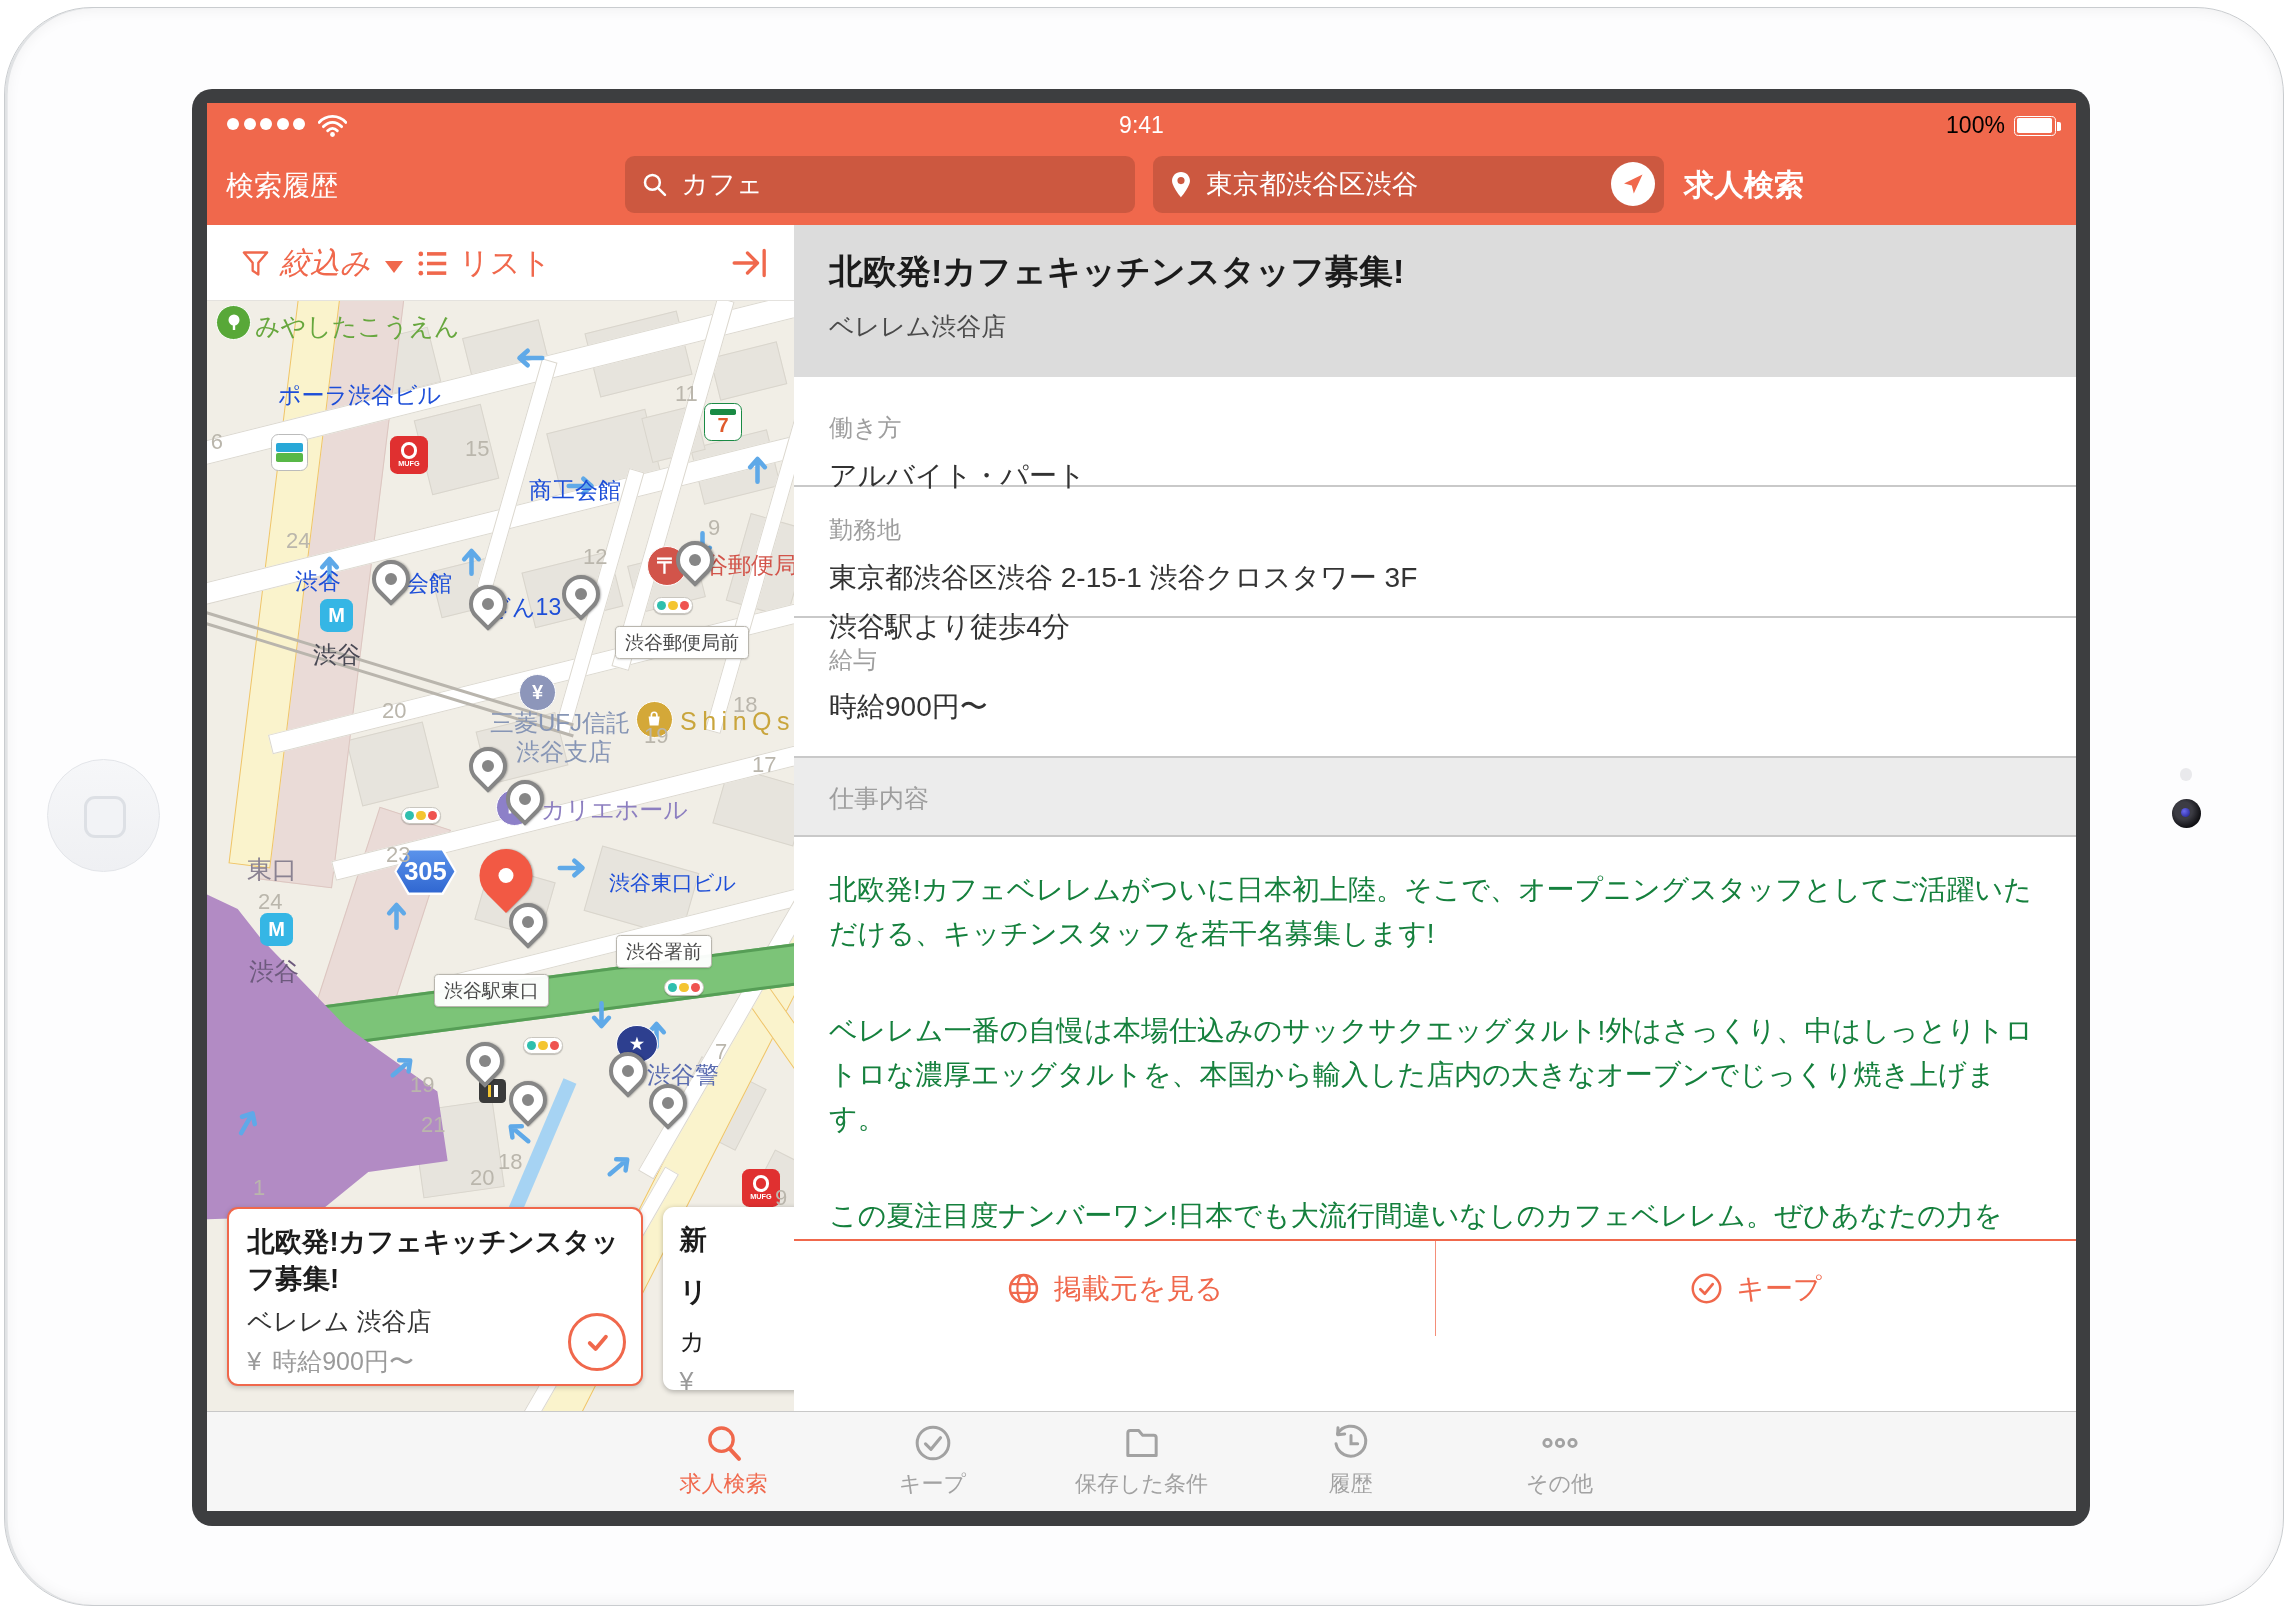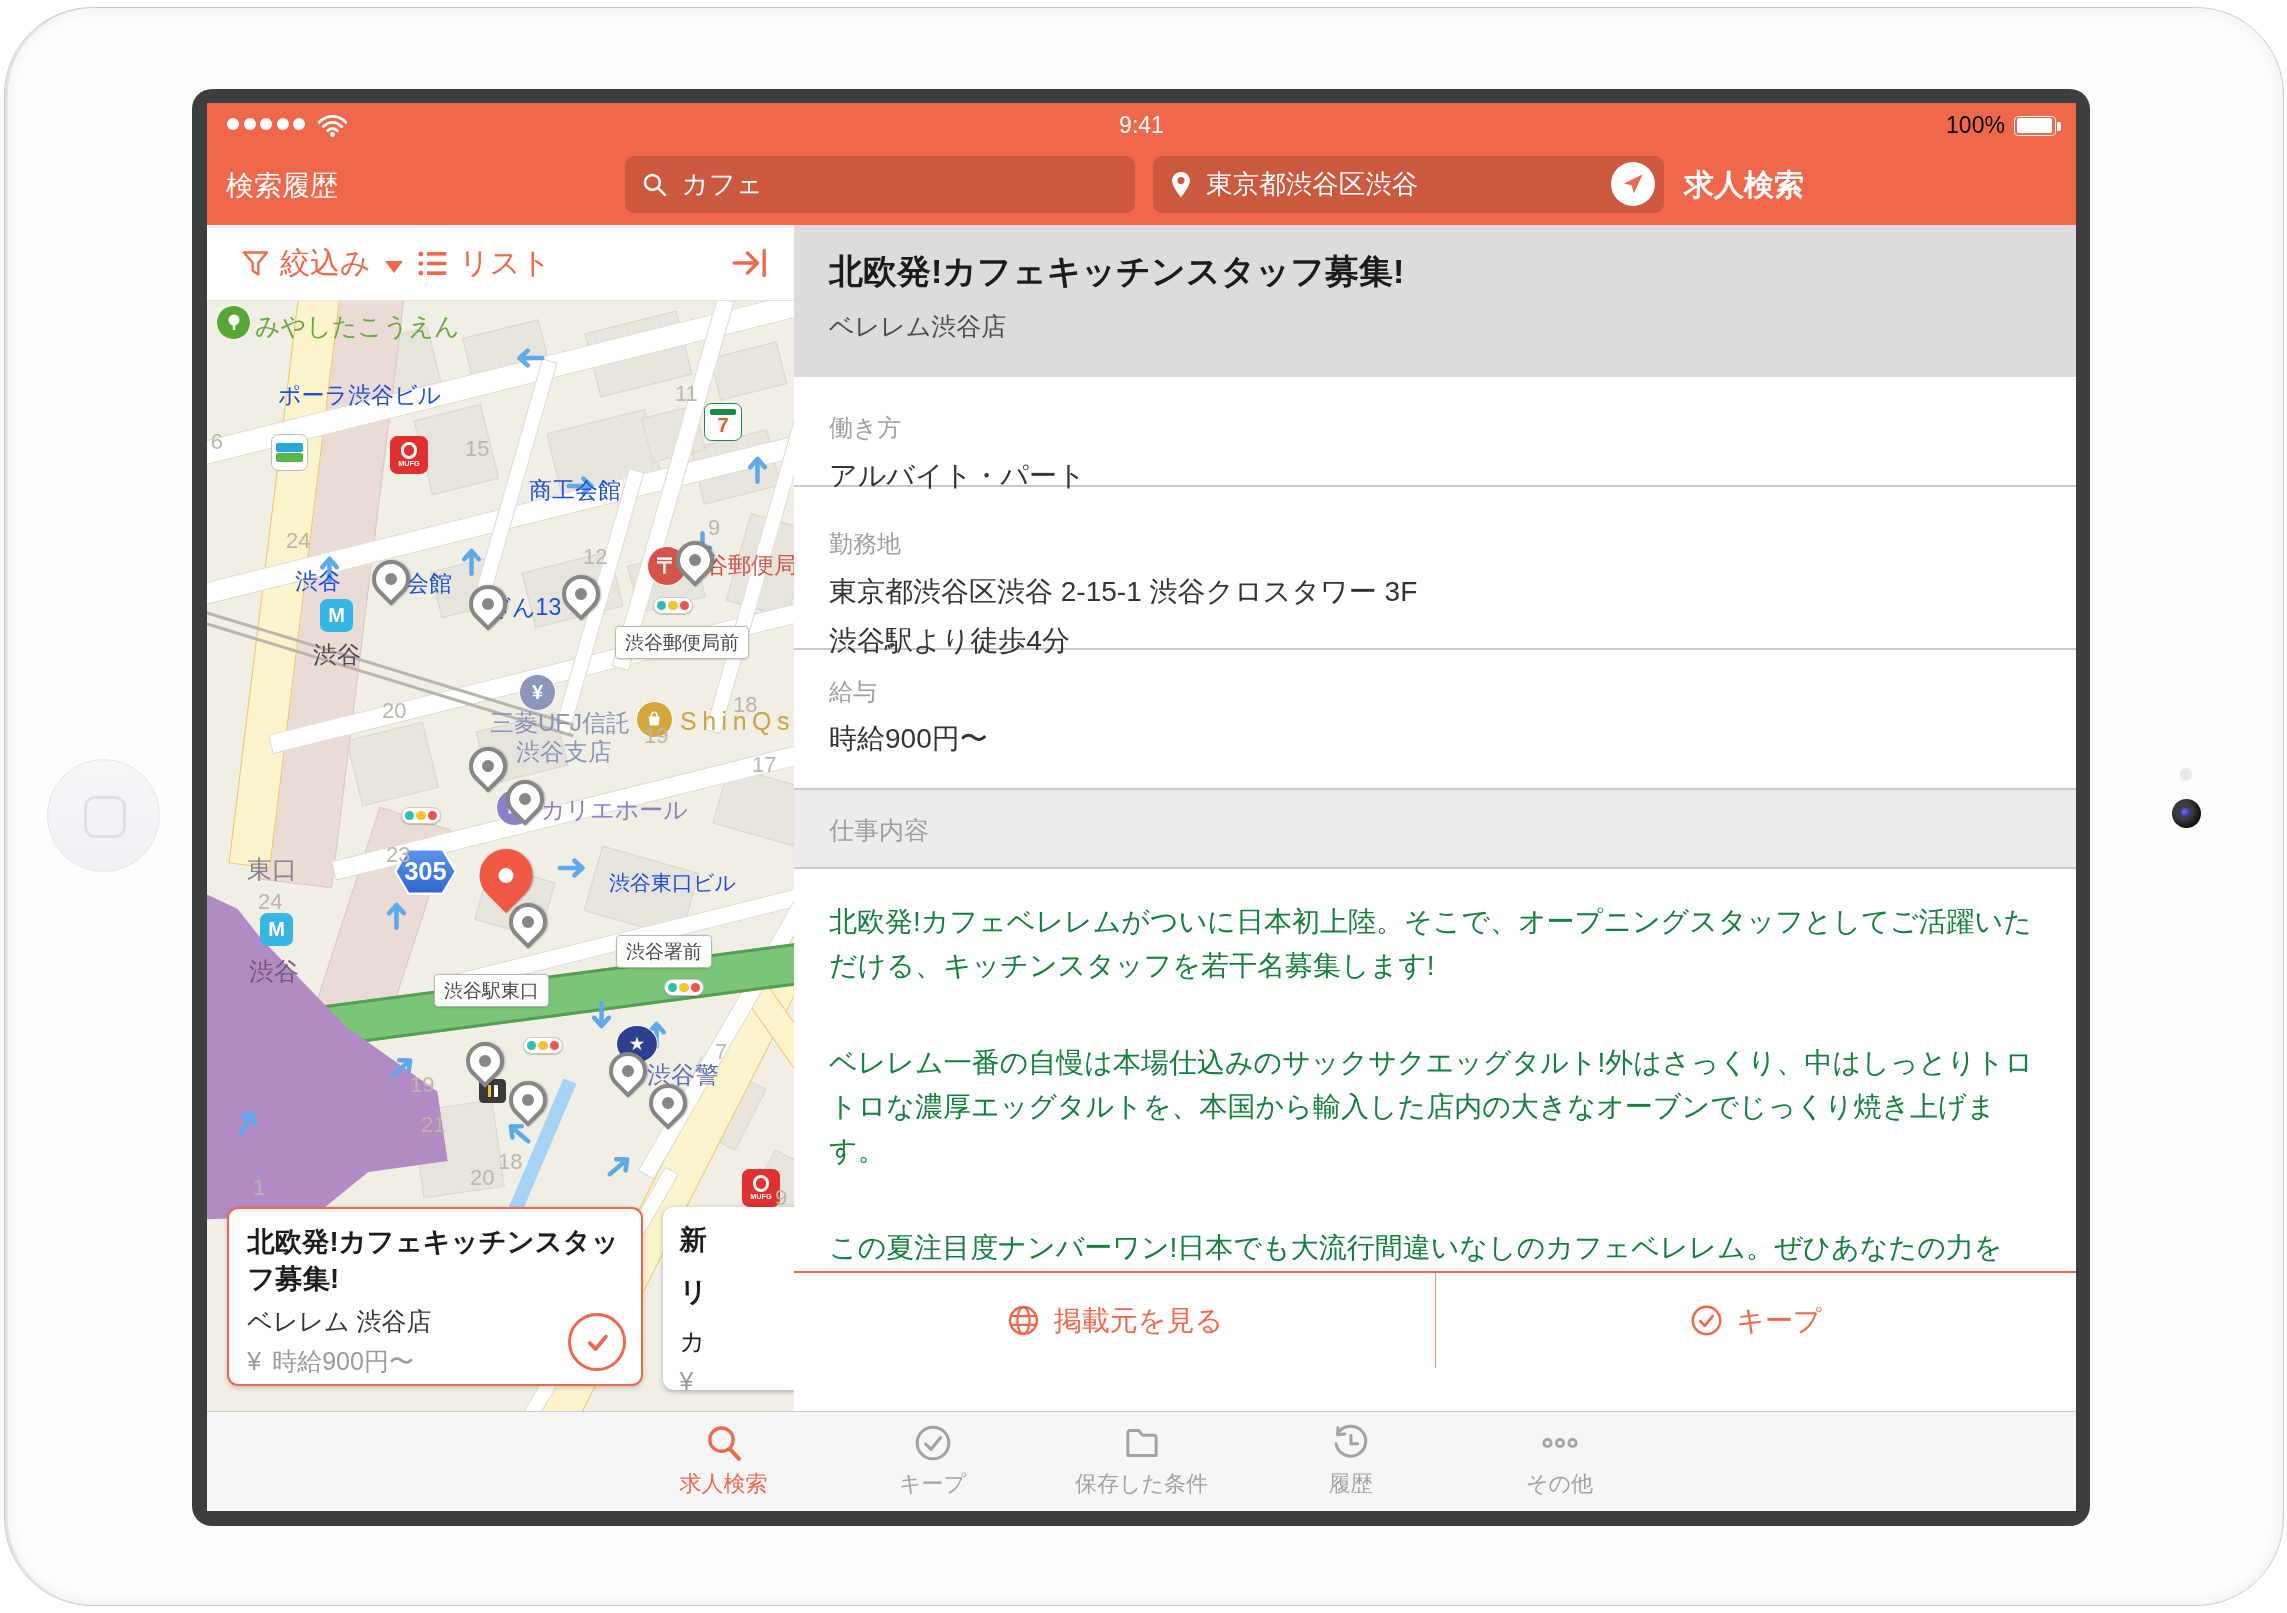--- a/index.html
+++ b/index.html
@@ -165,21 +165,21 @@
         <span class="navcircle">
           <svg width="24" height="24" viewBox="0 0 24 24">
             <path d="M3 11.5 L21.5 2.5 L12.8 21.5 L10.8 13.4 Z" fill="#F0684C"></path>
           </svg>
         </span>
       </div>
       <div class="action">求人検索</div>
     </div>
 
     <div class="abs map-toolbar">
-      <div class="tb-item" style="left:33px;">
+      <div class="tb-item" style="left:33px;font-style:italic;">
         <svg width="31" height="33" viewBox="0 0 24 24">
           <path d="M3 3.5 H21 L14.2 11.5 V20.5 L9.8 17.6 V11.5 Z" fill="none" stroke="#F0684C" stroke-width="1.8" stroke-linejoin="round"></path>
         </svg>
         <span>絞込み</span>
         <span class="caret"></span>
       </div>
       <div class="tb-item" style="left:208px;">
         <svg width="35" height="33" viewBox="0 0 24 24">
           <circle cx="3.5" cy="5" r="1.7" fill="#F0684C"></circle>
             <circle cx="3.5" cy="12" r="1.7" fill="#F0684C"></circle>
@@ -485,21 +485,21 @@
       <div class="titleblock">
         <div class="t">北欧発!カフェキッチンスタッフ募集!</div>
         <div class="c">ベレレム渋谷店</div>
       </div>
 
       <div class="sec" style="height:110px;padding-top:35px;">
         <div class="lab">働き方</div>
         <div class="val" style="margin-top:12.8px;">アルバイト・パート</div>
       </div>
 
-      <div class="sec" style="height:163px;padding-top:41px;">
+      <div class="sec" style="height:131px;padding-top:27px;">
         <div class="lab">勤務地</div>
         <div class="val" style="margin-top:12.8px;">東京都渋谷区渋谷 2-15-1 渋谷クロスタワー 3F</div>
         <div class="val" style="margin-top:11px;">渋谷駅より徒歩4分</div>
       </div>
 
       <div class="sec" style="height:140px;padding-top:25.6px;">
         <div class="lab">給与</div>
         <div class="val" style="margin-top:12.8px;">時給900円〜</div>
       </div>
 

